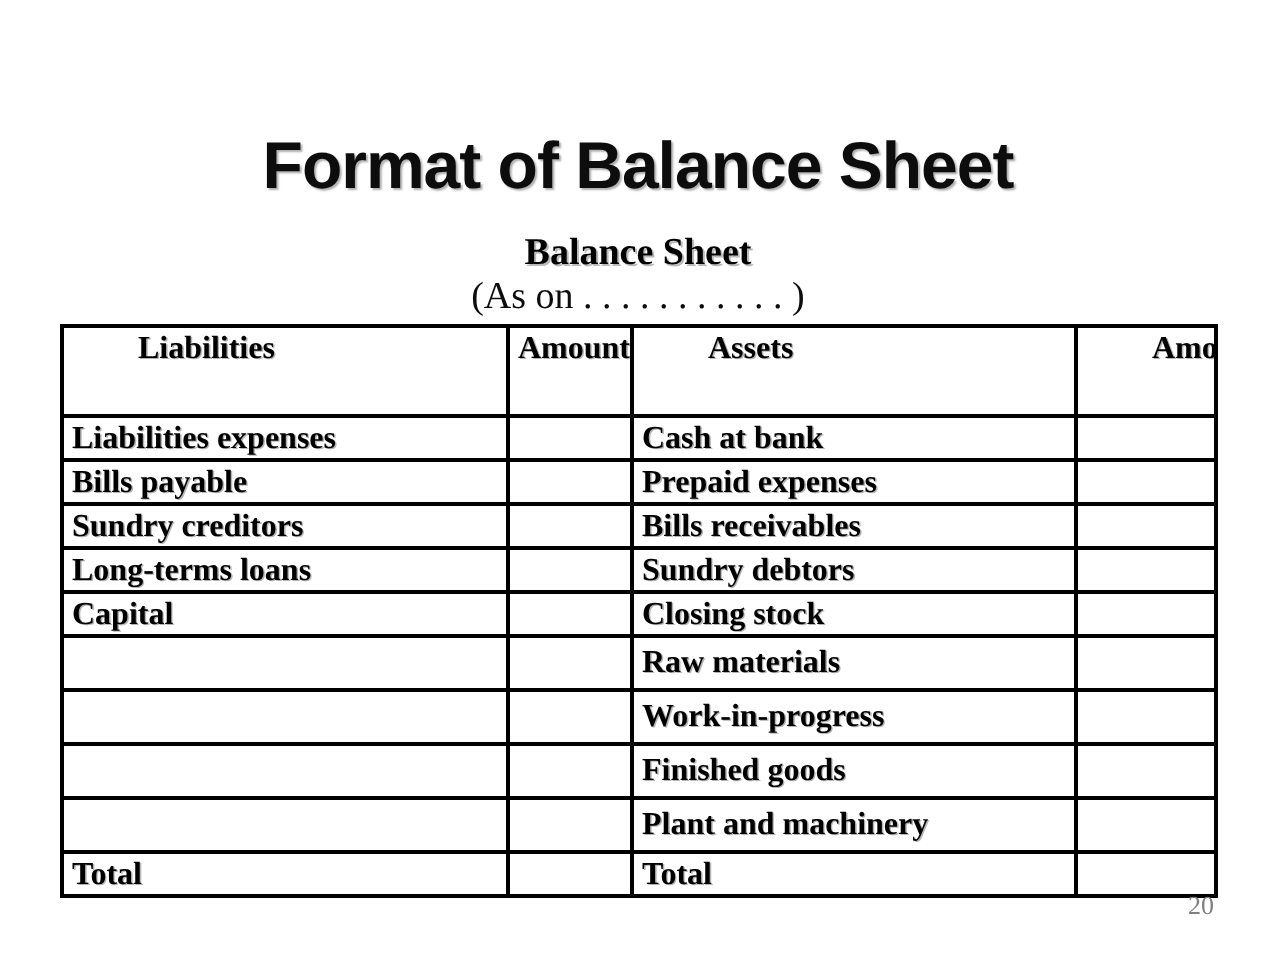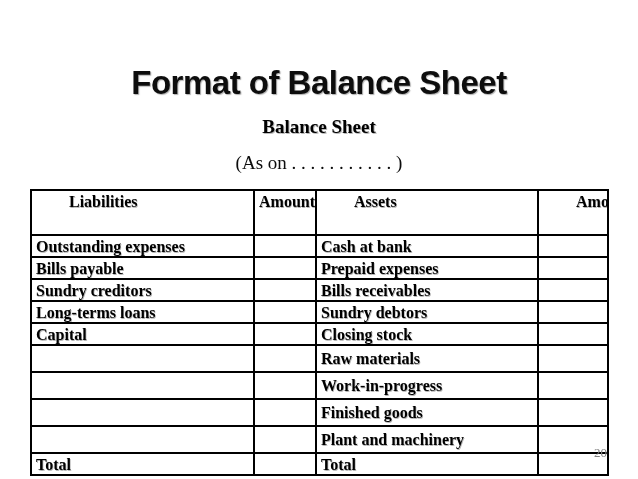--- a/index.html
+++ b/index.html
@@ -32,21 +32,21 @@
     margin: 0;
     text-align: center;
     font-family: "Liberation Serif", serif;
     font-weight: 700;
     font-size: 19px;
     line-height: 21px;
     text-shadow: 1px 1px 0 rgba(130,130,130,0.55);
   }
 
   .as-on-line {
-    margin: 14px;
+    margin: 0;
     text-align: center;
     font-family: "Liberation Serif", serif;
     font-weight: 400;
     font-size: 19px;
     line-height: 24px;
     color: #0d0d0d;
   }
 
   table.bs-table {
     border-collapse: collapse;
@@ -119,21 +119,21 @@
     <thead>
       <tr>
         <th>Liabilities</th>
         <th class="col-amount-left">Amount</th>
         <th>Assets</th>
         <th>Amount</th>
       </tr>
     </thead>
     <tbody>
       <tr>
-        <td>Outstanding expenses</td>
+        <td>Liabilities expenses</td>
         <td></td>
         <td>Cash at bank</td>
         <td></td>
       </tr>
       <tr>
         <td>Bills payable</td>
         <td></td>
         <td>Prepaid expenses</td>
         <td></td>
       </tr>

